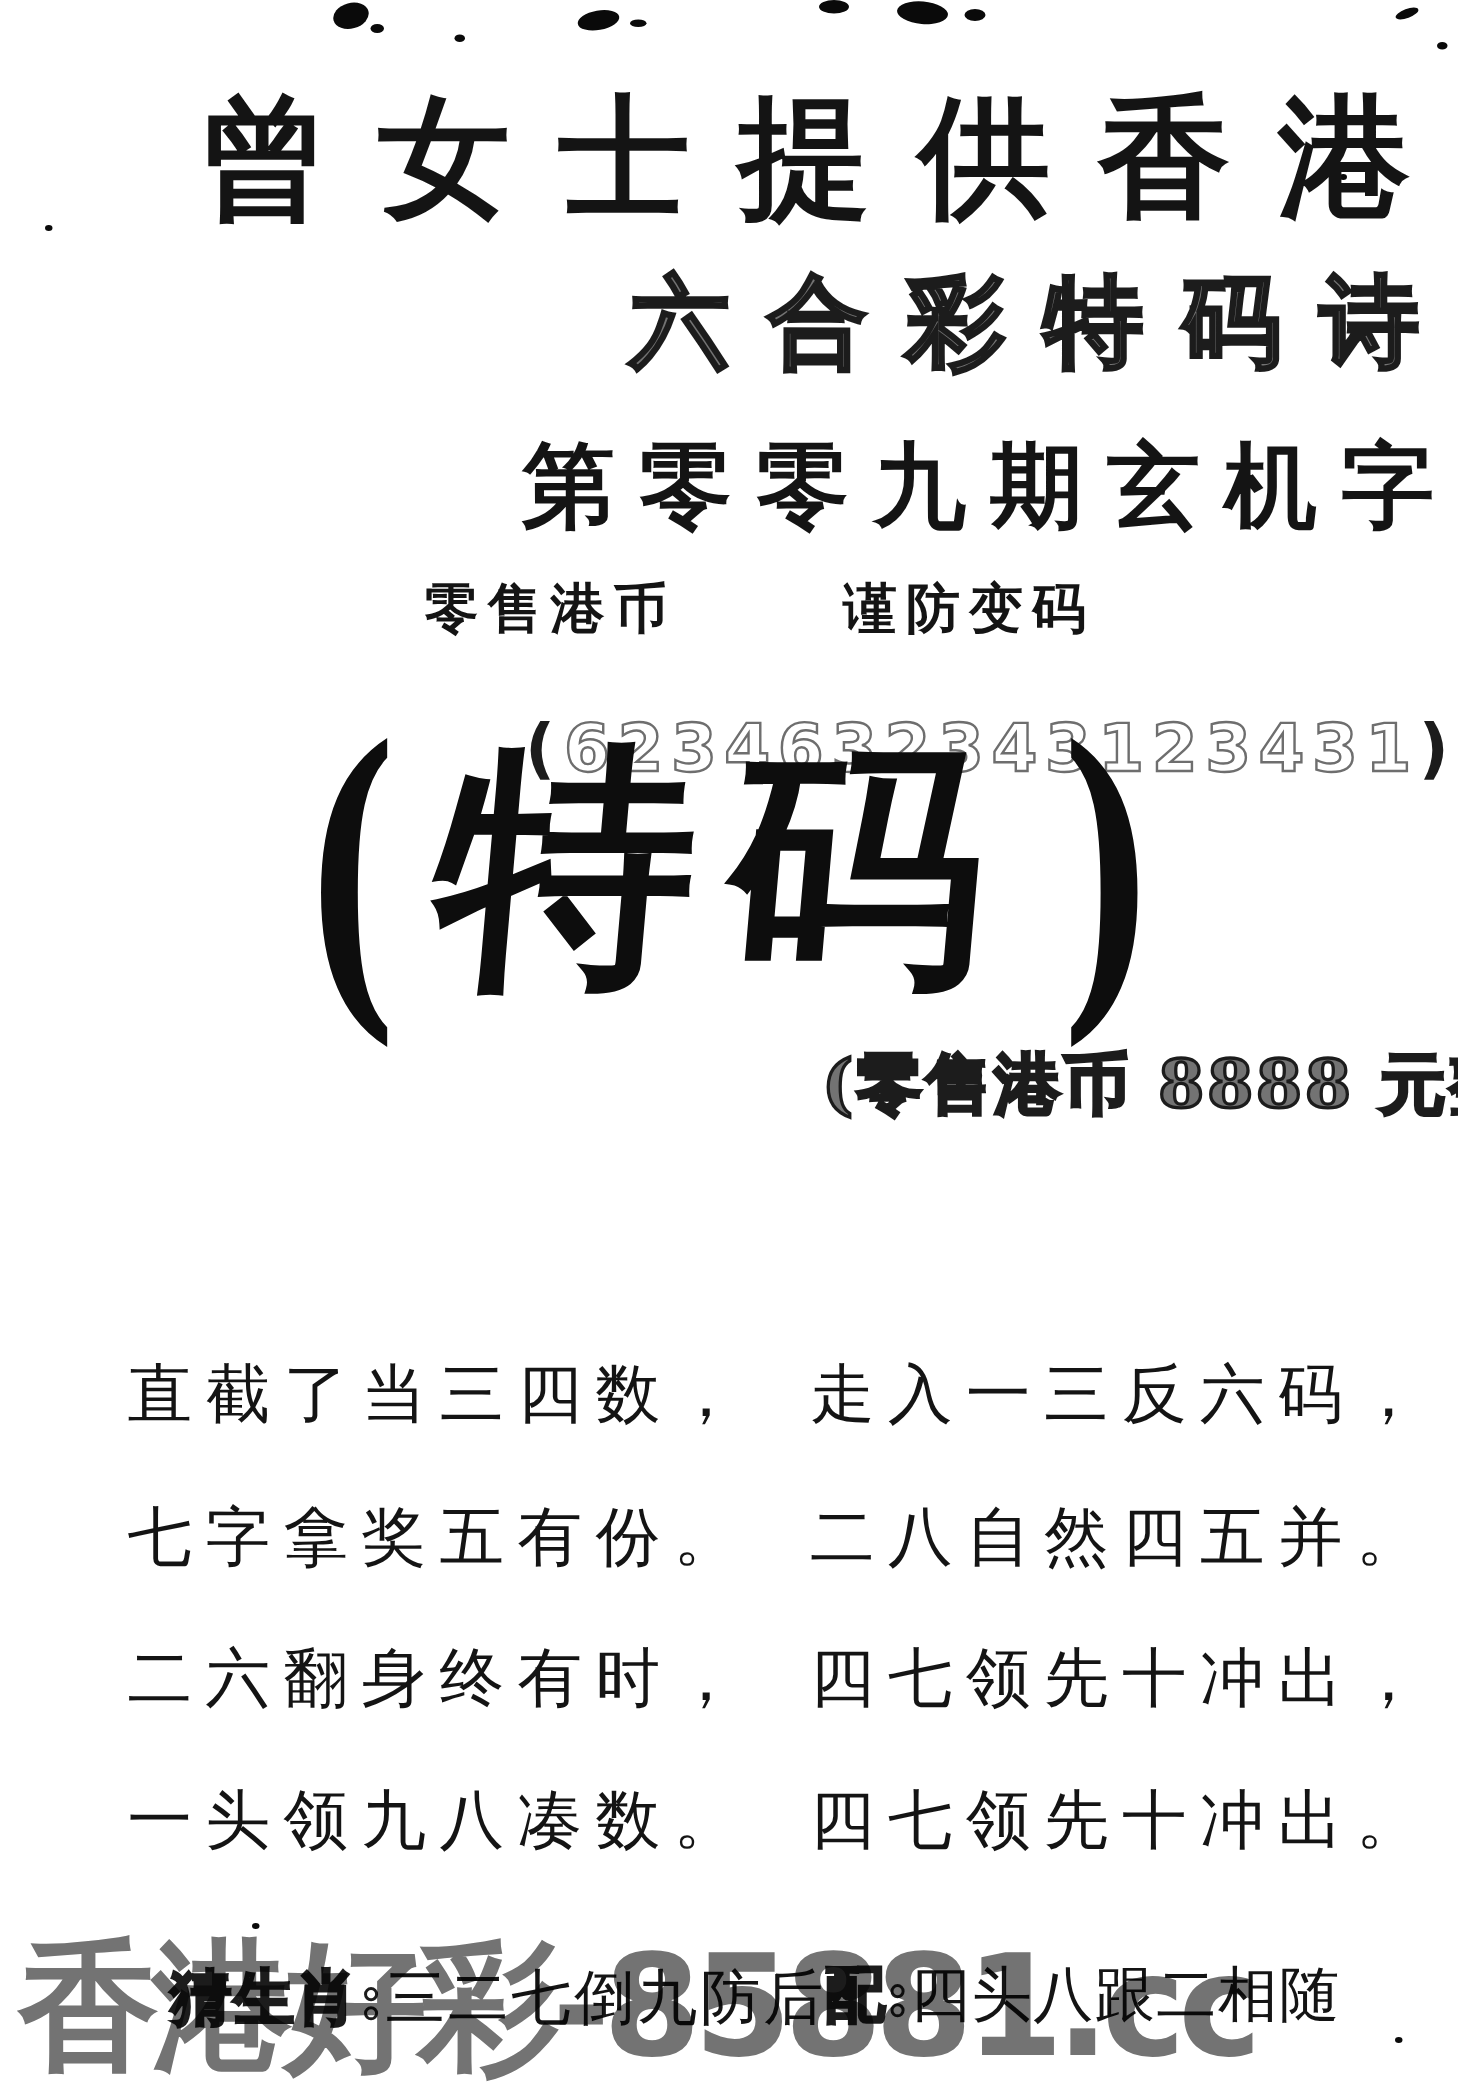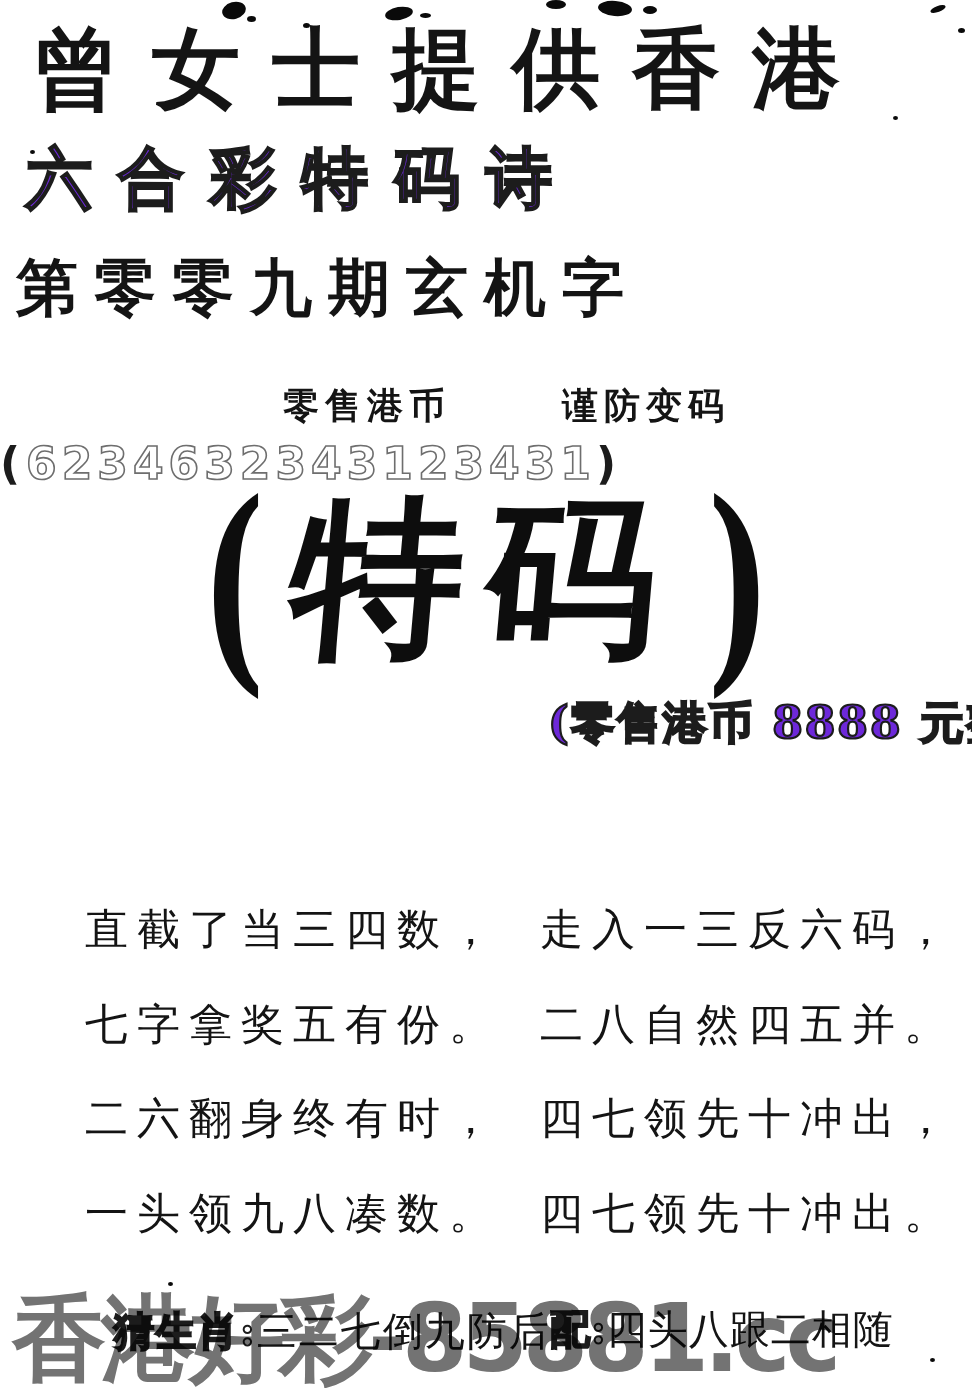--- a/index.html
+++ b/index.html
@@ -2,29 +2,29 @@
 <html><head>
 <meta charset="utf-8">
 <style>
   html,body{margin:0;padding:0;background:#fff;}
   .page{
     position:relative;width:972px;height:1388px;background:#ffffff;
     font-family:"DejaVu Serif","Liberation Serif",serif;color:#141414;
     overflow:hidden;
   }
   .abs{position:absolute;}
-  .center{left:0;width:972px;text-align:left;}
+  .center{left:0;width:972px;text-align:right;margin-top:36px;}
 
   
   .main-title{
     top:20px;font-size:88px;font-weight:bold;letter-spacing:32px;
     line-height:1.1;white-space:nowrap;text-indent:32px;
   }
   .hollow{
-    color:#6d28d9;
+    color:#737373;
     -webkit-text-stroke:2.2px #1c1c1c;
   }
   @supports not (-webkit-text-stroke: 1px #000){
     .hollow{color:#3a3a3a;}
   }
   .subtitle{
     top:134px;font-size:66px;font-weight:bold;letter-spacing:26px;
     white-space:nowrap;text-indent:26px;
   }
   .issue-line{

